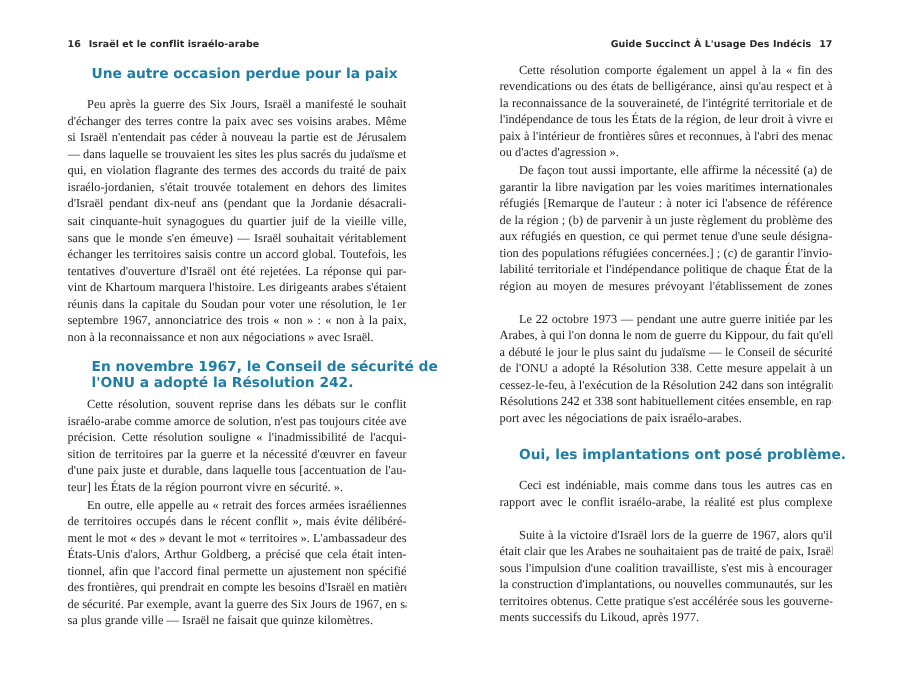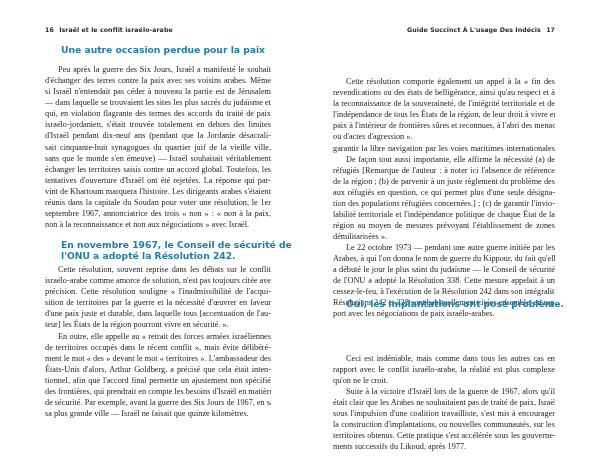--- a/index.html
+++ b/index.html
@@ -17,21 +17,21 @@
   #page-left .running-head { left: 45px; }
   #page-right .running-head { right: 45px; }
   .running-head .num { margin-right: 3px; }
   #page-right .running-head .num { margin-right: 0; margin-left: 3px; }
   .heading {
     position: absolute; font-family: "DejaVu Sans", "Liberation Sans", sans-serif;
     font-weight: bold; font-size: 9.2px; color: #1f7ea5; line-height: 11.4px; white-space: nowrap;
   }
   .block { position: absolute; }
   #page-left .block { left: 45px; width: 226px; }
-  #page-right .block { left: 333px; left: 33px; width: 222px; margin-top: 35px; }
+  #page-right .block { left: 333px; left: 33px; width: 222px; }
   .line {
     display: block; font-size: 8.25px; line-height: 11.08px; height: 11.08px;
     white-space: nowrap; text-align: justify; text-align-last: justify; overflow: hidden;
   }
   .line.last { text-align-last: left; }
   .line.indent { padding-left: 13px; }
 </style>
 </head>
 <body>
 
@@ -94,46 +94,44 @@
 
   <div class="block" style="top:41px;">
       <span class="line indent">Cette résolution comporte également un appel à la « fin des</span>
       <span class="line">revendications ou des états de belligérance, ainsi qu'au respect et à</span>
       <span class="line">la reconnaissance de la souveraineté, de l'intégrité territoriale et de</span>
       <span class="line">l'indépendance de tous les États de la région, de leur droit à vivre en</span>
       <span class="line">paix à l'intérieur de frontières sûres et reconnues, à l'abri des menaces</span>
       <span class="line last">ou d'actes d'agression ».</span>
     </div>
   <div class="block" style="top:107.5px;">
+      <span class="line indent">De façon tout aussi importante, elle affirme la nécessité (a) de</span>
       <span class="line">garantir la libre navigation par les voies maritimes internationales</span>
-      <span class="line indent">De façon tout aussi importante, elle affirme la nécessité (a) de</span>
       <span class="line">réfugiés [Remarque de l'auteur : à noter ici l'absence de référence</span>
       <span class="line">de la région ; (b) de parvenir à un juste règlement du problème des</span>
-      <span class="line">aux réfugiés en question, ce qui permet plus d'une seule désigna-</span>
+      <span class="line">aux réfugiés en question, ce qui permet tenue d'une seule désigna-</span>
       <span class="line">tion des populations réfugiées concernées.] ; (c) de garantir l'invio-</span>
       <span class="line">labilité territoriale et l'indépendance politique de chaque État de la</span>
       <span class="line">région au moyen de mesures prévoyant l'établissement de zones</span>
-      <span class="line last">démilitarisées ».</span>
     </div>
   <div class="block" style="top:207px;">
       <span class="line indent">Le 22 octobre 1973 — pendant une autre guerre initiée par les</span>
       <span class="line">Arabes, à qui l'on donna le nom de guerre du Kippour, du fait qu'elle</span>
       <span class="line">a débuté le jour le plus saint du judaïsme — le Conseil de sécurité</span>
       <span class="line">de l'ONU a adopté la Résolution 338. Cette mesure appelait à un</span>
       <span class="line">cessez-le-feu, à l'exécution de la Résolution 242 dans son intégralité,</span>
       <span class="line">Résolutions 242 et 338 sont habituellement citées ensemble, en rap-</span>
       <span class="line last">port avec les négociations de paix israélo-arabes.</span>
     </div>
 
   <div class="heading" style="left:46px; top:298px;">Oui, les implantations ont posé problème.</div>
 
   <div class="block" style="top:318px;">
       <span class="line indent">Ceci est indéniable, mais comme dans tous les autres cas en</span>
       <span class="line">rapport avec le conflit israélo-arabe, la réalité est plus complexe</span>
-      <span class="line last">qu'on ne le croit.</span>
     </div>
   <div class="block" style="top:351px;">
       <span class="line indent">Suite à la victoire d'Israël lors de la guerre de 1967, alors qu'il</span>
       <span class="line">était clair que les Arabes ne souhaitaient pas de traité de paix, Israël,</span>
       <span class="line">sous l'impulsion d'une coalition travailliste, s'est mis à encourager</span>
       <span class="line">la construction d'implantations, ou nouvelles communautés, sur les</span>
       <span class="line">territoires obtenus. Cette pratique s'est accélérée sous les gouverne-</span>
       <span class="line last">ments successifs du Likoud, après 1977.</span>
     </div>
 </div>

